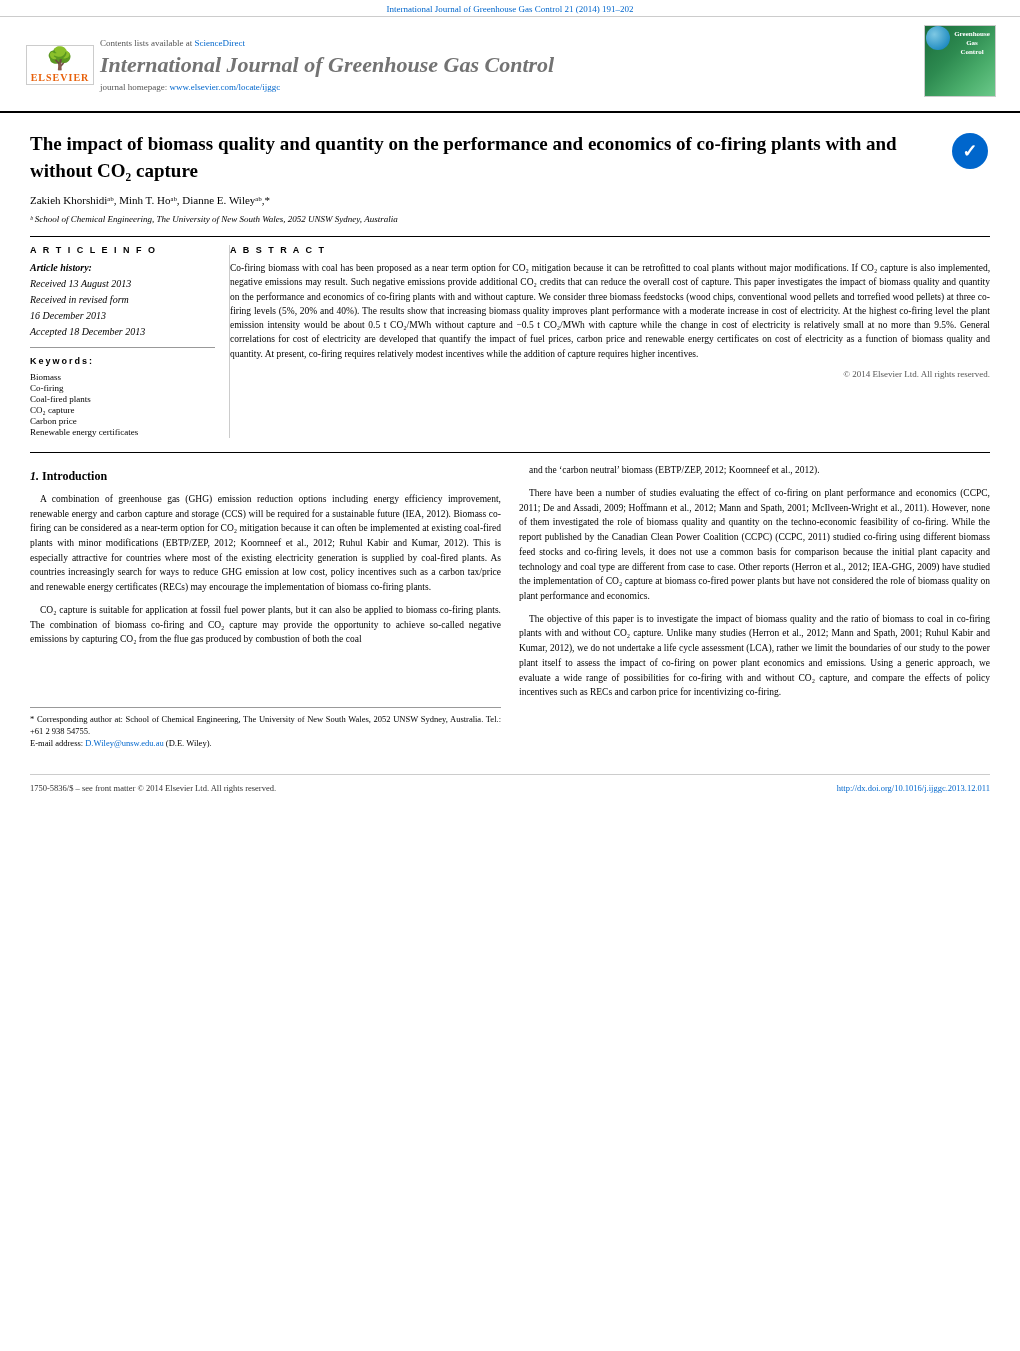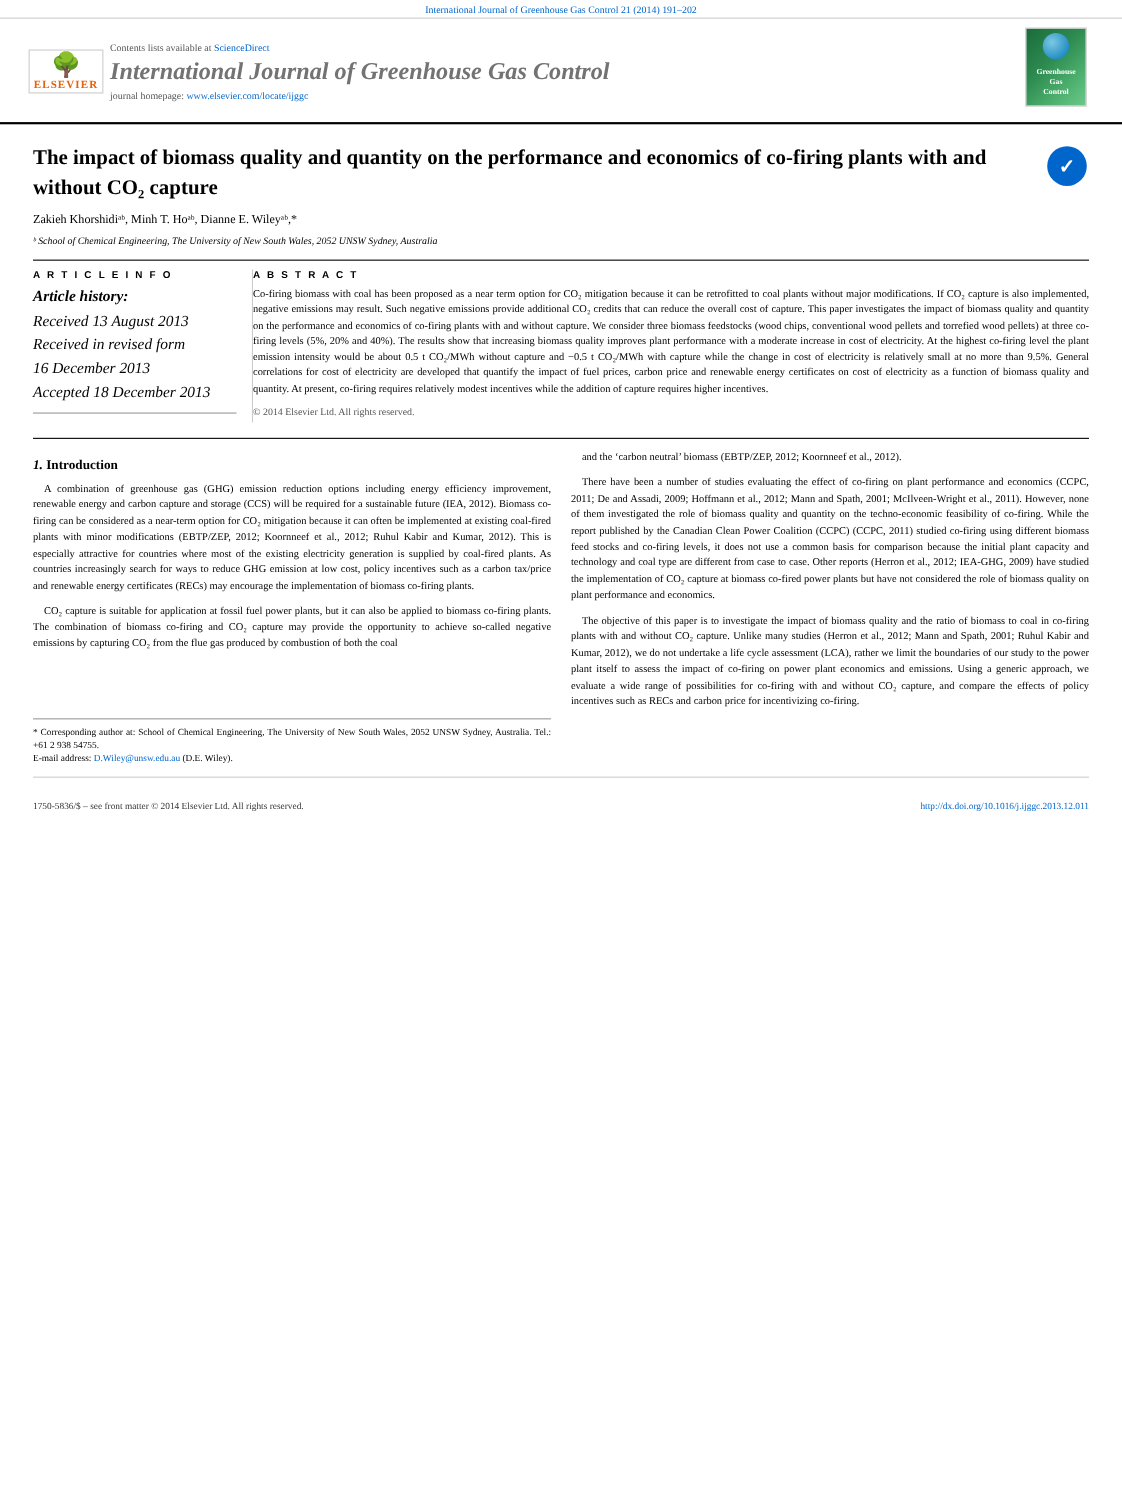--- a/index.html
+++ b/index.html
@@ -85,27 +85,26 @@
     .journal-cover {
       width: 80px;
       height: 80px;
       flex-shrink: 0;
       display: flex;
       flex-direction: column;
       align-items: center;
       justify-content: flex-start;
     }
     .cover-img {
-      width: 56px;
+      width: 72px;
       height: 72px;
       background: linear-gradient(135deg, #1a6b3a 0%, #2d8a50 40%, #4aad6b 70%, #6bc98a 100%);
       border: 1px solid #ccc;
       display: flex;
-      flex-direction: column;
-      align-items: center;
+      flex-direction: row;
       justify-content: center;
       position: relative;
       overflow: hidden;
     }
     .cover-img-content {
       text-align: center;
       color: #fff;
       font-size: 7px;
       font-weight: bold;
       line-height: 1.3;
@@ -194,21 +193,21 @@
     .section-label {
       font-size: 9px;
       letter-spacing: 2px;
       font-weight: bold;
       color: #000;
       margin-bottom: 6px;
       font-style: normal;
       font-family: Arial, sans-serif;
     }
     .article-history {
-      font-size: 14px;
+      font-size: 10px;
       margin-bottom: 8px;
       font-style: italic;
       color: #000;
     }
     .article-history p { margin-bottom: 2px; line-height: 1.4; }
     .history-label { font-weight: bold; }
     .keywords-section { margin-top: 8px; }
     .keyword-item {
       font-size: 9px;
       margin-bottom: 1px;
@@ -221,20 +220,21 @@
     }
     .abstract-text {
       font-size: 9.5px;
       line-height: 1.5;
       color: #000;
       text-align: justify;
     }
     .copyright-line {
       font-size: 9px;
       color: #555;
+      text-align: right;
       margin-top: 8px;
     }
 
     
     .main-body {
       display: flex;
       gap: 18px;
       border-top: 1px solid #000;
       padding-top: 10px;
     }
@@ -263,23 +263,23 @@
     .footnote {
       font-size: 8.5px;
       line-height: 1.4;
       color: #000;
     }
     .footer-bottom {
       display: flex;
       justify-content: space-between;
       font-size: 8.5px;
       color: #333;
-      margin-top: 10px;
+      margin-top: 24px;
       border-top: 1px solid #ccc;
-      padding-top: 20px;
+      padding-top: 8px;
     }
     .footer-bottom a { color: #0066cc; text-decoration: none; }
   </style>
 </head>
 <body>
 
 <div class="top-banner">
   <span>International Journal of Greenhouse Gas Control 21 (2014) 191–202</span>
 </div>
 
@@ -345,20 +345,29 @@
       <div class="article-history">
         <p><span class="history-label">Article history:</span></p>
         <p>Received 13 August 2013</p>
         <p>Received in revised form</p>
         <p>16 December 2013</p>
         <p>Accepted 18 December 2013</p>
       </div>
 
       <hr class="divider-line">
 
+      <div class="keywords-section">
+        <div class="section-label">Keywords:</div>
+        <div class="keyword-item">Biomass</div>
+        <div class="keyword-item">Co-firing</div>
+        <div class="keyword-item">Coal-fired plants</div>
+        <div class="keyword-item">CO₂ capture</div>
+        <div class="keyword-item">Carbon price</div>
+        <div class="keyword-item">Renewable energy certificates</div>
+      </div>
     </div>
 
     <div class="abstract-col">
       <div class="section-label">A B S T R A C T</div>
       <div class="abstract-text">Co-firing biomass with coal has been proposed as a near term option for CO₂ mitigation because it can be retrofitted to coal plants without major modifications. If CO₂ capture is also implemented, negative emissions may result. Such negative emissions provide additional CO₂ credits that can reduce the overall cost of capture. This paper investigates the impact of biomass quality and quantity on the performance and economics of co-firing plants with and without capture. We consider three biomass feedstocks (wood chips, conventional wood pellets and torrefied wood pellets) at three co-firing levels (5%, 20% and 40%). The results show that increasing biomass quality improves plant performance with a moderate increase in cost of electricity. At the highest co-firing level the plant emission intensity would be about 0.5 t CO₂/MWh without capture and −0.5 t CO₂/MWh with capture while the change in cost of electricity is relatively small at no more than 9.5%. General correlations for cost of electricity are developed that quantify the impact of fuel prices, carbon price and renewable energy certificates on cost of electricity as a function of biomass quality and quantity. At present, co-firing requires relatively modest incentives while the addition of capture requires higher incentives.</div>
       <div class="copyright-line">© 2014 Elsevier Ltd. All rights reserved.</div>
     </div>
   </div>
 
   <div class="main-body">

